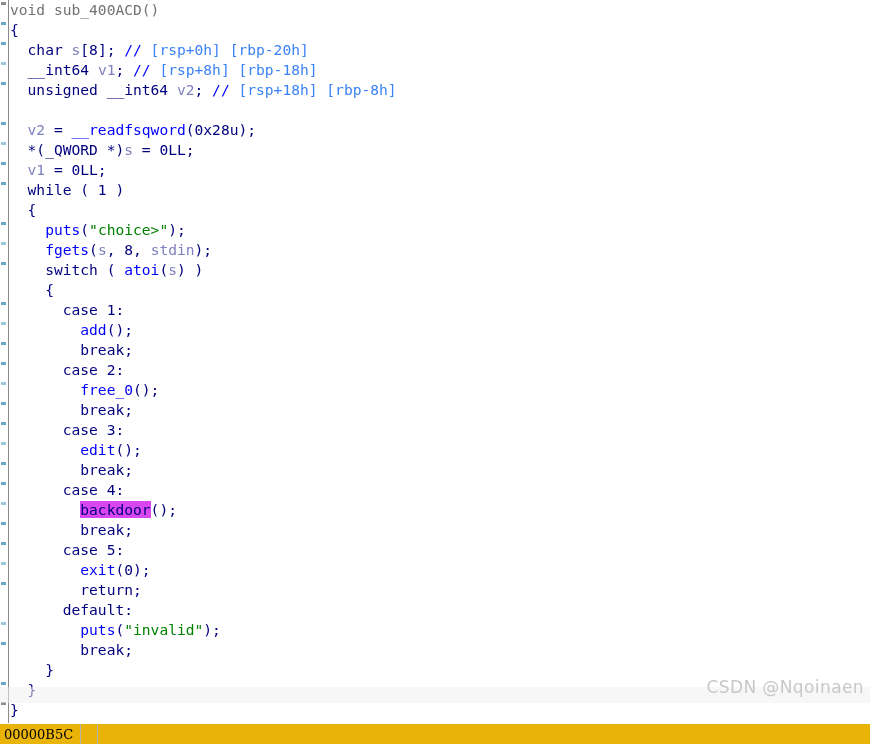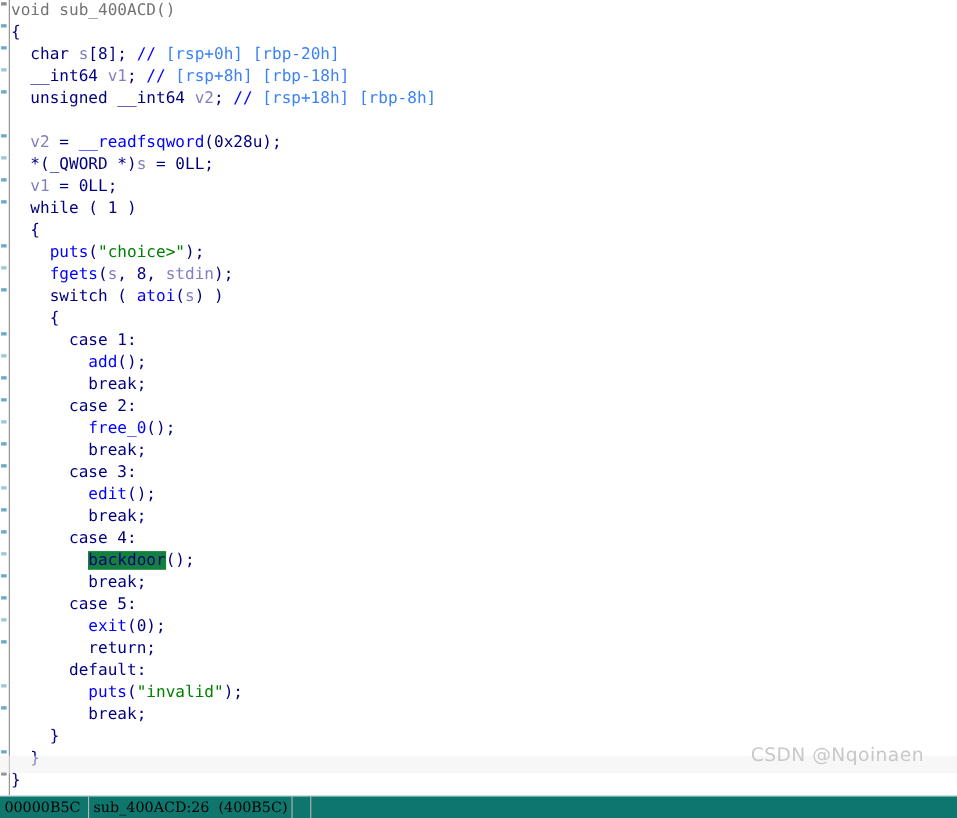--- a/index.html
+++ b/index.html
@@ -42,27 +42,27 @@
   }
   .ln{height:20px;display:block;}
 
   
   .c-void     {color:#737373;}   
   .c-kw       {color:#00007f;}
   .c-func     {color:#0000ff;}   
   .c-str      {color:#008000;}   
   .c-local    {color:#8080c0;}   
   .c-comment  {color:#3b82f6;}
-  .hl{background:#15803d;color:#00007f;}
+  .hl{background:#d946ef;color:#00007f;}
 
   
   .statusbar{
     flex:0 0 auto;
     height:20px;
-    background:#0f766e;
+    background:#eab308;
     border-top:1px solid #ffffff;
     display:flex;
     align-items:center;
     font-family:"DejaVu Serif","Liberation Serif",serif;
     font-size:13px;
     color:#000000;
     position:relative;
   }
   .sb-cell{
     height:20px;
@@ -72,21 +72,21 @@
     white-space:pre;
   }
   .sb-cell.c1{min-width:72px;}
   .sb-cell.c2{min-width:0;}
   .sb-cell.c3{width:16px;padding:0;}
   .sb-fill{flex:1 1 auto;height:20px;}
 
   
   .watermark{
     position:absolute;
-    right:30px;bottom:26px;
+    right:6px;bottom:26px;
     color:#c8c8c8;
     font-family:"DejaVu Sans","Liberation Sans",sans-serif;
     font-size:17px;
     letter-spacing:0.4px;
     z-index:5;
     pointer-events:none;
     user-select:none;
   }
   .wm-band{
     position:absolute;left:0;right:0;bottom:20px;height:16px;
@@ -137,18 +137,17 @@
     <div class="gutter-rule"></div>
 
     <div class="code" id="code"><div class="ln"><span class="c-void">void </span><span class="c-void">sub_400ACD()</span></div><div class="ln"><span class="c-kw">{</span></div><div class="ln"><span class="c-kw">  char </span><span class="c-local">s</span><span class="c-kw">[8]; </span><span class="c-func">// </span><span class="c-comment">[rsp+0h] [rbp-20h]</span></div><div class="ln"><span class="c-kw">  __int64 </span><span class="c-local">v1</span><span class="c-kw">; </span><span class="c-func">// </span><span class="c-comment">[rsp+8h] [rbp-18h]</span></div><div class="ln"><span class="c-kw">  unsigned __int64 </span><span class="c-local">v2</span><span class="c-kw">; </span><span class="c-func">// </span><span class="c-comment">[rsp+18h] [rbp-8h]</span></div><div class="ln"><span class="c-kw"></span></div><div class="ln"><span class="c-kw">  </span><span class="c-local">v2</span><span class="c-kw"> = </span><span class="c-func">__readfsqword</span><span class="c-kw">(0x28u);</span></div><div class="ln"><span class="c-kw">  *(</span><span class="c-kw">_QWORD </span><span class="c-kw">*)</span><span class="c-local">s</span><span class="c-kw"> = 0LL;</span></div><div class="ln"><span class="c-kw">  </span><span class="c-local">v1</span><span class="c-kw"> = 0LL;</span></div><div class="ln"><span class="c-kw">  while ( 1 )</span></div><div class="ln"><span class="c-kw">  {</span></div><div class="ln"><span class="c-kw">    </span><span class="c-func">puts</span><span class="c-kw">(</span><span class="c-str">"choice&gt;"</span><span class="c-kw">);</span></div><div class="ln"><span class="c-kw">    </span><span class="c-func">fgets</span><span class="c-kw">(</span><span class="c-local">s</span><span class="c-kw">, 8, </span><span class="c-local">stdin</span><span class="c-kw">);</span></div><div class="ln"><span class="c-kw">    switch ( </span><span class="c-func">atoi</span><span class="c-kw">(</span><span class="c-local">s</span><span class="c-kw">) )</span></div><div class="ln"><span class="c-kw">    {</span></div><div class="ln"><span class="c-kw">      case 1:</span></div><div class="ln"><span class="c-kw">        </span><span class="c-func">add</span><span class="c-kw">();</span></div><div class="ln"><span class="c-kw">        break;</span></div><div class="ln"><span class="c-kw">      case 2:</span></div><div class="ln"><span class="c-kw">        </span><span class="c-func">free_0</span><span class="c-kw">();</span></div><div class="ln"><span class="c-kw">        break;</span></div><div class="ln"><span class="c-kw">      case 3:</span></div><div class="ln"><span class="c-kw">        </span><span class="c-func">edit</span><span class="c-kw">();</span></div><div class="ln"><span class="c-kw">        break;</span></div><div class="ln"><span class="c-kw">      case 4:</span></div><div class="ln"><span class="c-kw">        </span><span class="hl">backdoor</span><span class="c-kw">();</span></div><div class="ln"><span class="c-kw">        break;</span></div><div class="ln"><span class="c-kw">      case 5:</span></div><div class="ln"><span class="c-kw">        </span><span class="c-func">exit</span><span class="c-kw">(0);</span></div><div class="ln"><span class="c-kw">        return;</span></div><div class="ln"><span class="c-kw">      default:</span></div><div class="ln"><span class="c-kw">        </span><span class="c-func">puts</span><span class="c-kw">(</span><span class="c-str">"invalid"</span><span class="c-kw">);</span></div><div class="ln"><span class="c-kw">        break;</span></div><div class="ln"><span class="c-kw">    }</span></div><div class="ln"><span class="c-kw">  }</span></div><div class="ln"><span class="c-kw">}</span></div></div>
 
     <div class="wm-band"></div>
     <div class="watermark">CSDN @Nqoinaen</div>
   </div>
 
   <div class="statusbar">
     <div class="sb-cell c1">00000B5C</div>
-    <div class="sb-cell c2">sub_400ACD:26  (400B5C)</div>
     <div class="sb-cell c3"></div>
     <div class="sb-fill"></div>
   </div>
 
 </div>
 
 </body></html>

